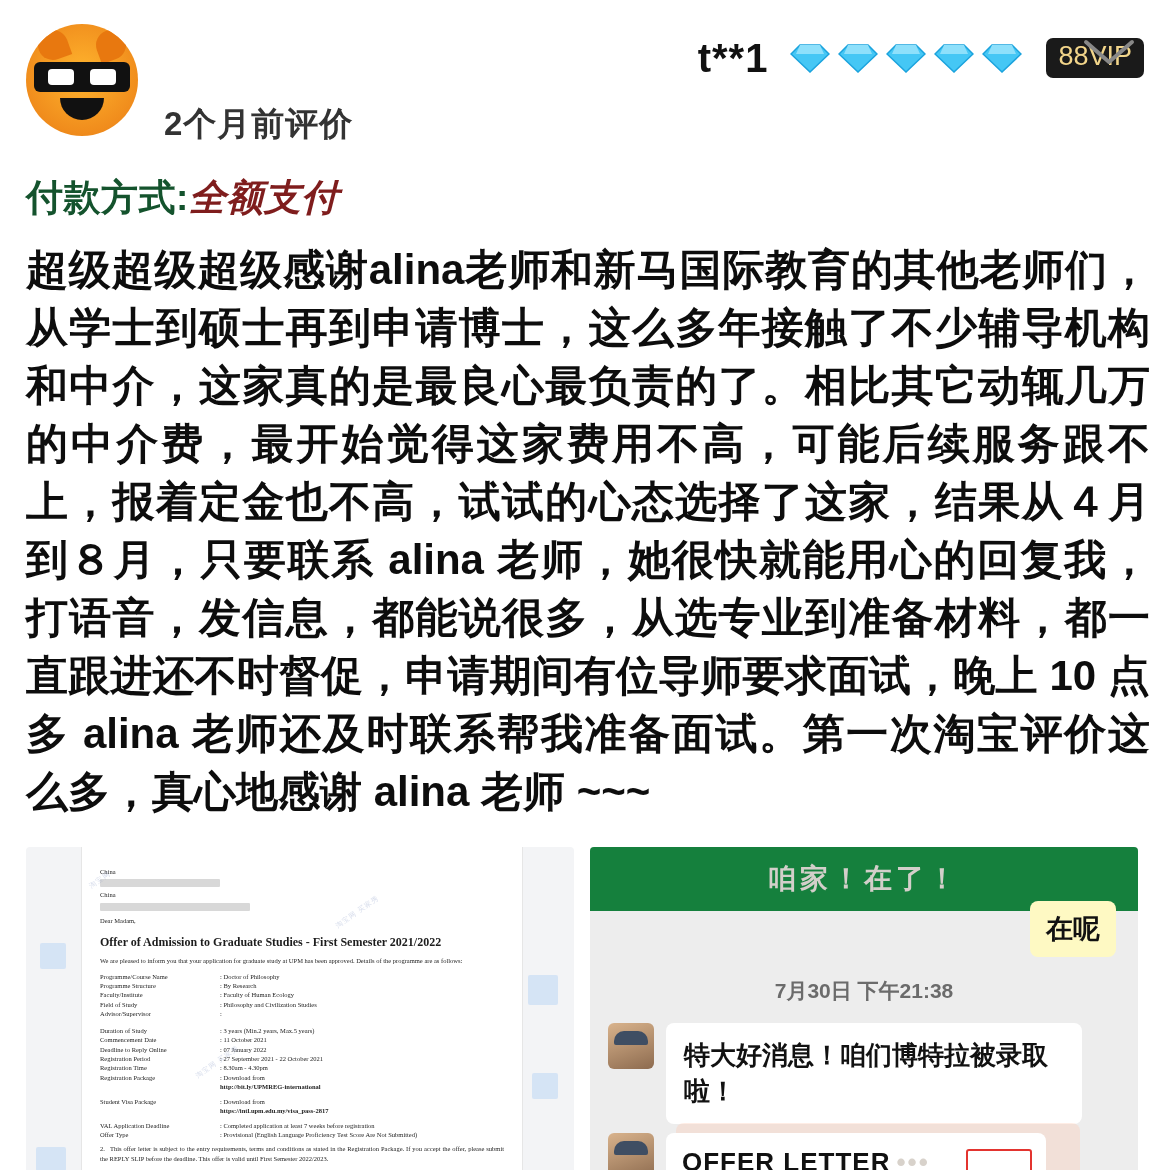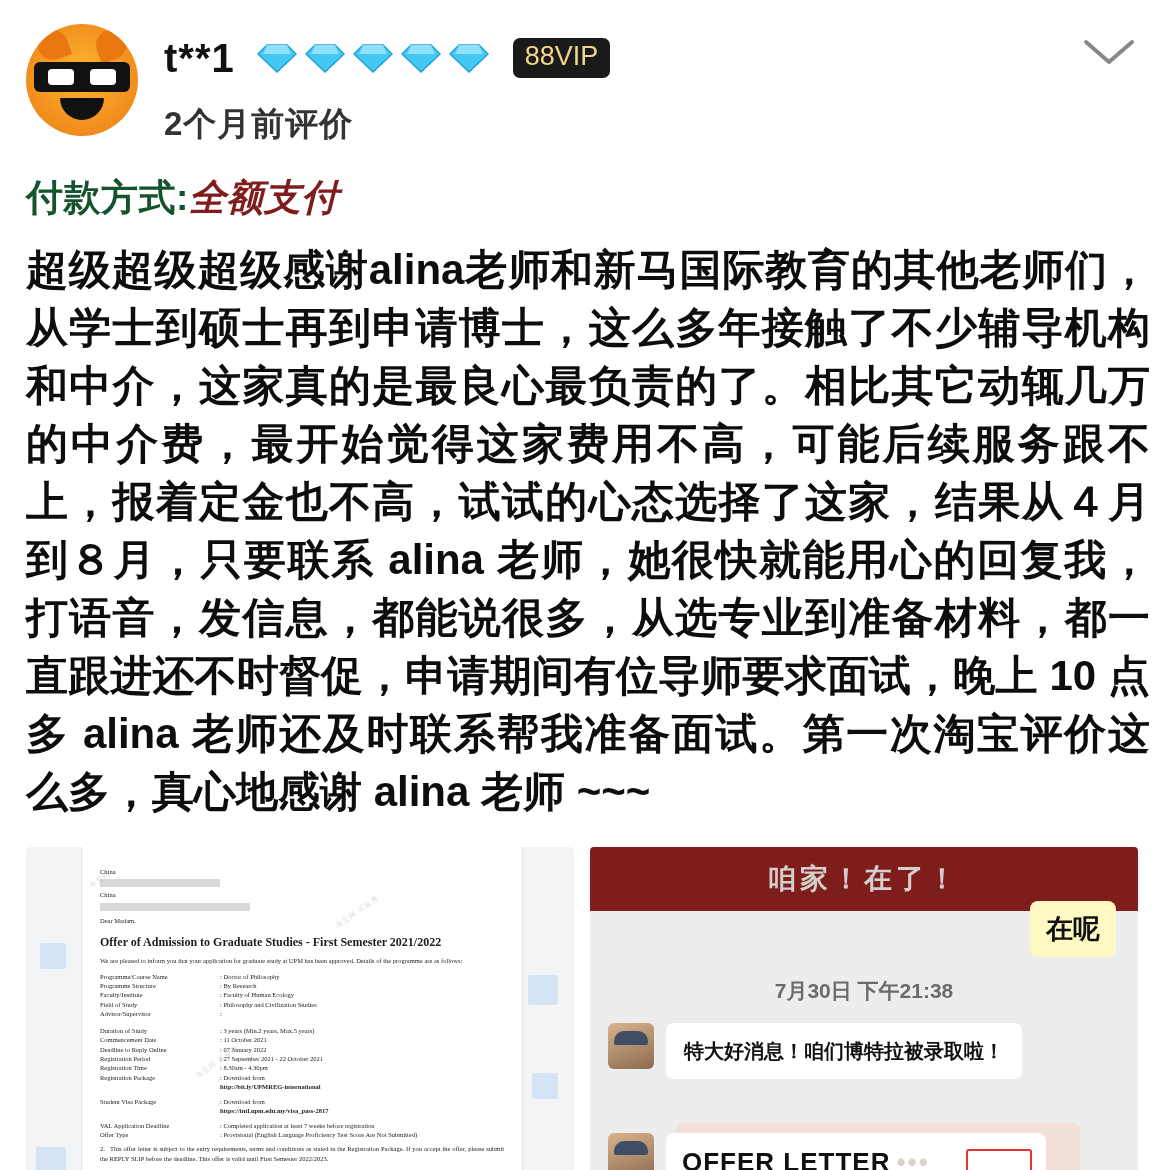--- a/index.html
+++ b/index.html
@@ -85,20 +85,21 @@
     margin-left: 26px;
     padding-top: 8px;
     flex: 1 1 auto;
     min-width: 0;
   }
   .name-row {
     display: flex;
     align-items: center;
     gap: 12px;
     height: 52px;
+    justify-content: flex-end;
   }
   .username {
     font-size: 40px;
     font-weight: bold;
     letter-spacing: 1px;
     color: #111;
     margin-right: 10px;
     white-space: nowrap;
   }
   .diamonds {
@@ -242,21 +243,21 @@
   
   .chat {
     position: absolute;
     inset: 0;
     background: #ededed;
   }
   .chat-top-faded {
     position: absolute;
     top: 0; left: 0; right: 0;
     height: 64px;
-    background: #7f1d1d;
+    background: #15803d;
     display: flex;
     align-items: center;
     justify-content: center;
   }
   .chat-top-faded .ghost {
     font-size: 28px;
     color: #d3cfca;
     font-weight: bold;
     letter-spacing: 4px;
   }
@@ -302,21 +303,21 @@
     position: absolute;
     left: 6px; top: 8px;
     width: 34px; height: 14px;
     background: #3f4e63;
     border-radius: 10px 10px 2px 2px;
   }
   .bubble-left {
     background: #fff;
     border-radius: 8px;
     padding: 14px 18px;
-    font-size: 20px;
+    font-size: 26px;
     line-height: 1.42;
     color: #111;
     max-width: 380px;
     font-weight: bold;
   }
   .file-card {
     background: #fff;
     border-radius: 8px;
     padding: 14px 16px;
     width: 380px;

